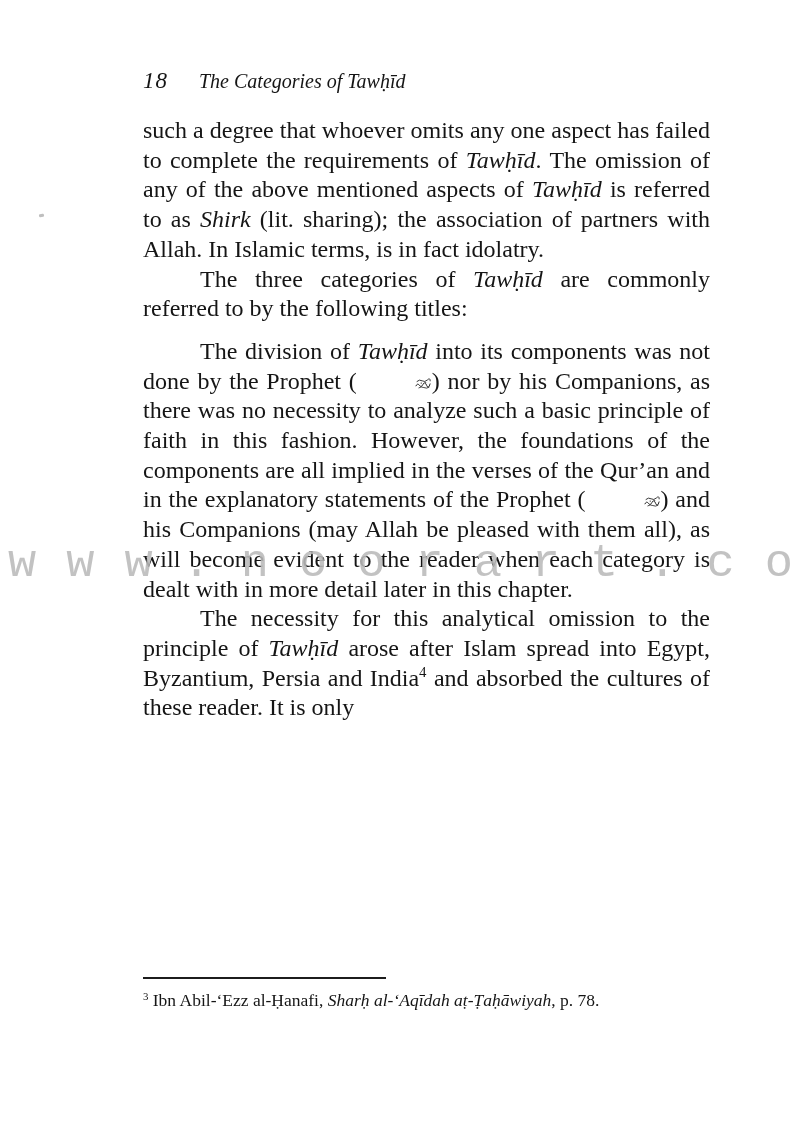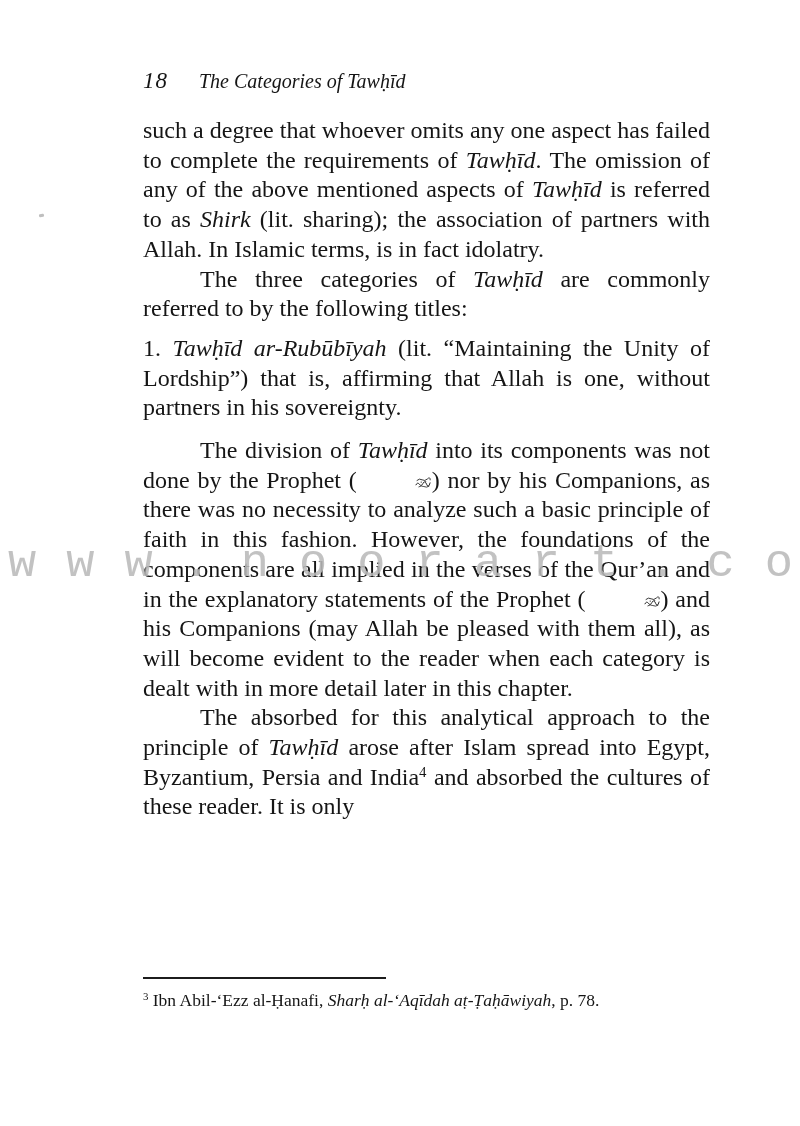--- a/index.html
+++ b/index.html
@@ -98,35 +98,34 @@
 
   <div class="scan-speck"></div>
 
   <div class="header">
     <span class="page-num">18</span><span class="header-title">The Categories of Tawḥīd</span>
   </div>
 
   <div class="content">
     <p><span>such a degree that whoever omits any one aspect has failed to complete the requirements of </span><span class="i">Tawḥīd</span><span>. The omission of any of the above mentioned aspects of </span><span class="i">Tawḥīd</span><span> is referred to as </span><span class="i">Shirk</span><span> (lit. sharing); the association of partners with Allah. In Islamic terms, is in fact idolatry.</span></p>
     <p class="indent sp-sm"><span>The three categories of </span><span class="i">Tawḥīd</span><span> are commonly referred to by the following titles:</span></p>
-    <p class="sp-md"><span>1. </span><span class="i">Tawḥīd ar-Rubūbīyah</span><span> (lit. “Maintaining the Unity of Lordship”) that is, affirming that Allah is one, without partners in his sovereignty.</span></p>
     <p class="indent sp-lg"><span>The division of </span><span class="i">Tawḥīd</span><span> into its components was not done by the Prophet (</span><span class="seg-icon"><svg width="18" height="13" viewBox="0 0 20 14" xmlns="http://www.w3.org/2000/svg">
             <path d="M2 10 Q4 6 6 9 T10 8 T14 9 T18 7" stroke="#222" fill="none" stroke-width="1.1"></path>
             <path d="M3 5 Q6 2 9 4 T15 3 T18 4.5" stroke="#222" fill="none" stroke-width="1"></path>
             <path d="M5 12 Q8 10 11 11.5 T17 11" stroke="#222" fill="none" stroke-width="0.9"></path>
             <circle cx="8" cy="6.5" r="0.7" fill="#222"></circle>
             <circle cx="13" cy="5.8" r="0.6" fill="#222"></circle>
           </svg></span><span>) nor by his Companions, as there was no necessity to analyze such a basic principle of faith in this fashion. However, the foundations of the components are all implied in the verses of the Qur’an and in the explanatory statements of the Prophet (</span><span class="seg-icon"><svg width="18" height="13" viewBox="0 0 20 14" xmlns="http://www.w3.org/2000/svg">
             <path d="M2 10 Q4 6 6 9 T10 8 T14 9 T18 7" stroke="#222" fill="none" stroke-width="1.1"></path>
             <path d="M3 5 Q6 2 9 4 T15 3 T18 4.5" stroke="#222" fill="none" stroke-width="1"></path>
             <path d="M5 12 Q8 10 11 11.5 T17 11" stroke="#222" fill="none" stroke-width="0.9"></path>
             <circle cx="8" cy="6.5" r="0.7" fill="#222"></circle>
             <circle cx="13" cy="5.8" r="0.6" fill="#222"></circle>
           </svg></span><span>) and his Companions (may Allah be pleased with them all), as will become evident to the reader when each category is dealt with in more detail later in this chapter.</span></p>
-    <p class="indent"><span>The absorbed for this analytical approach to the principle of </span><span class="i">Tawḥīd</span><span> arose after Islam spread into Egypt, Byzantium, Persia and India</span><span class="sup">4</span><span> and absorbed the cultures of these reader. It is only</span></p>
+    <p class="indent"><span>The necessity for this analytical omission to the principle of </span><span class="i">Tawḥīd</span><span> arose after Islam spread into Egypt, Byzantium, Persia and India</span><span class="sup">4</span><span> and absorbed the cultures of these reader. It is only</span></p>
   </div>
 
   <div class="footnotes">
     <div class="footnote-rule"></div>
     <p class="footnote"><span class="sup">3</span><span> Ibn Abil-‘Ezz al-Ḥanafi, </span><span class="i">Sharḥ al-‘Aqīdah aṭ-Ṭaḥāwiyah</span><span>, p. 78.</span></p>
   </div>
 
   <div class="watermark">www.noorart.com</div>
 
 </div>

